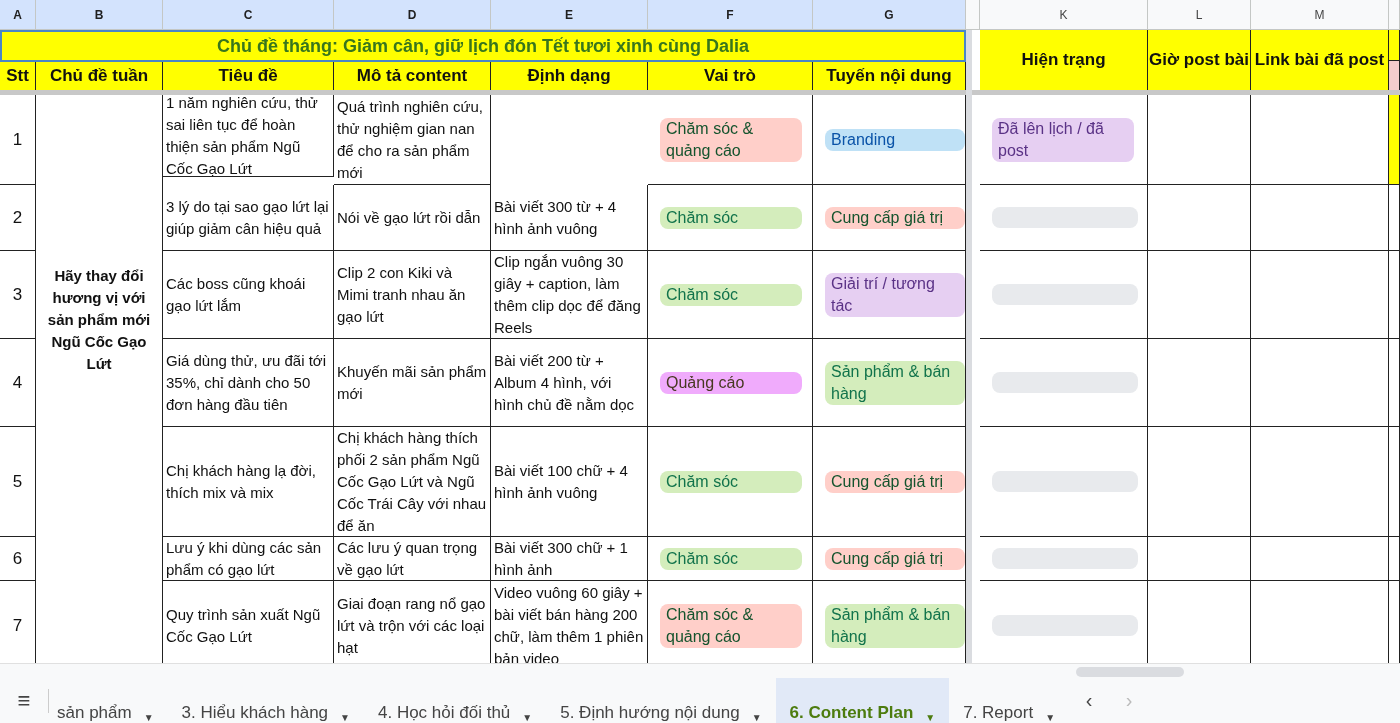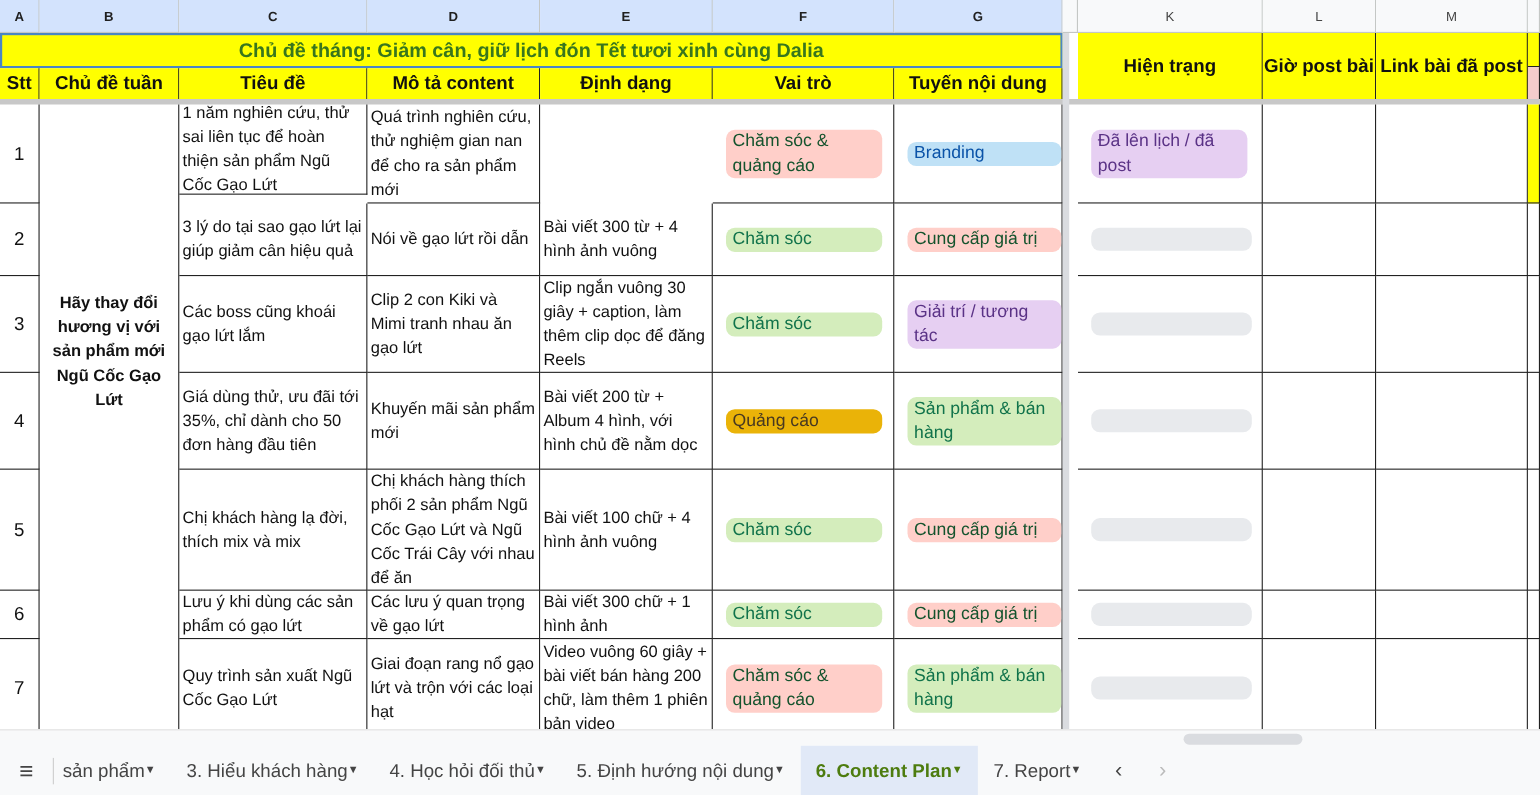--- a/index.html
+++ b/index.html
@@ -12,28 +12,28 @@
   .vc{display:flex;align-items:center;}
   .hc{display:flex;align-items:center;justify-content:center;text-align:center;}
   .yellow{background:#ffff00;}
   .hdr{font-weight:bold;font-size:17px;line-height:22px;}
   .title-cell{color:#38761d;font-weight:bold;font-size:18px;border:2px solid #4a86c5 !important;}
   .chip{box-sizing:border-box;border-radius:8px;padding:0 6px;font-size:16px;line-height:22px;width:142px;margin-left:12px;}
   .chip.red{background:#ffcfc9;color:#14532d;}
   .chip.green{background:#d4edbc;color:#11734b;}
   .chip.blue{background:#bfe1f6;color:#0a53a8;}
   .chip.purple{background:#e6cff2;color:#5a3286;}
-  .chip.orange{background:#eab308;color:#473821;}
+  .chip.orange{background:#f0abfc;color:#473821;}
   .chip.grey{background:#e8eaed;height:21px;width:146px;margin-left:12px;}
   .freeze{position:absolute;left:966px;top:0;width:6px;height:663px;background:#dadce0;}
   .rowsep{position:absolute;left:0;top:90px;width:1400px;height:5px;background:#c8c8c8;}
   .hscroll{position:absolute;left:0;top:663px;width:1400px;height:15px;background:#f8f9fa;border-top:1px solid #e0e0e0;}
   .hthumb{position:absolute;left:1076px;top:3px;width:108px;height:10px;border-radius:5px;background:#dadce0;}
   .tabbar{position:absolute;left:0;top:678px;width:1400px;height:45px;background:#f8f9fa;display:flex;align-items:center;font-size:17px;color:#444;}
-  .tab{height:45px;display:flex;align-items:center;padding:0 14px;box-sizing:border-box;}
+  .tab{height:45px;display:flex;align-items:flex-end;padding:0 14px;box-sizing:border-box;gap:12px;}
   .tab.active{background:#e1e9f7;color:#4d7c0f;font-weight:bold;}
   .caret{font-size:10px;}
   .menuicon{width:48px;display:flex;align-items:center;justify-content:center;font-size:22px;color:#444;border-right:1px solid #ccc;height:24px;margin-right:4px;}
   .nav{width:40px;text-align:center;font-size:20px;color:#444;}
   .nav.dis{color:#bbb;}
 </style>
 </head>
 <body>
 
 <div class="grid" id="grid">

